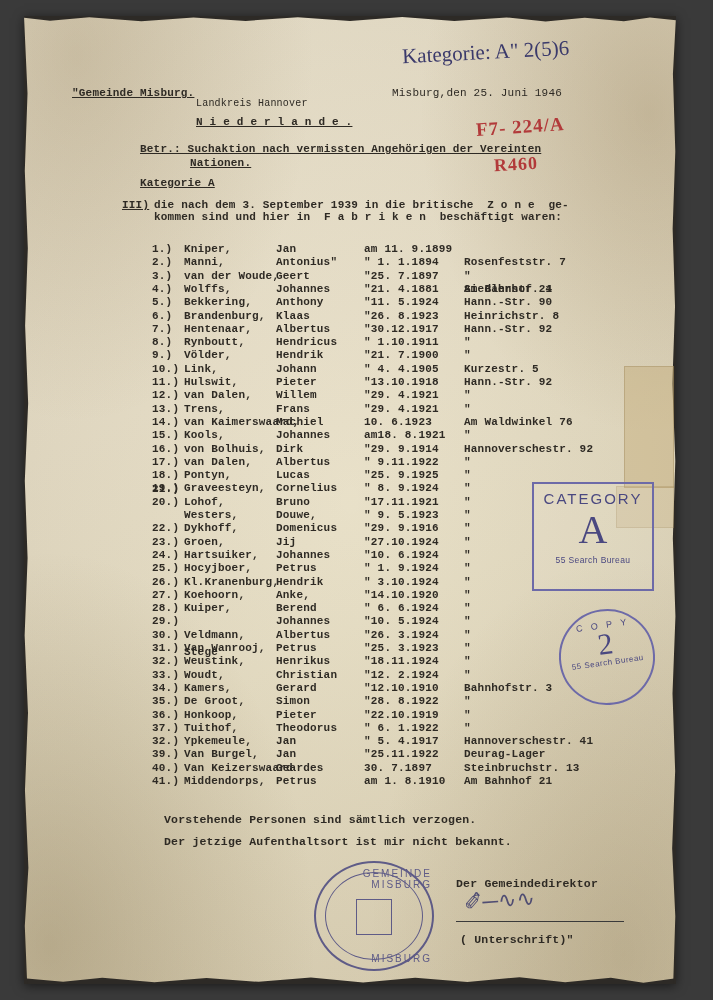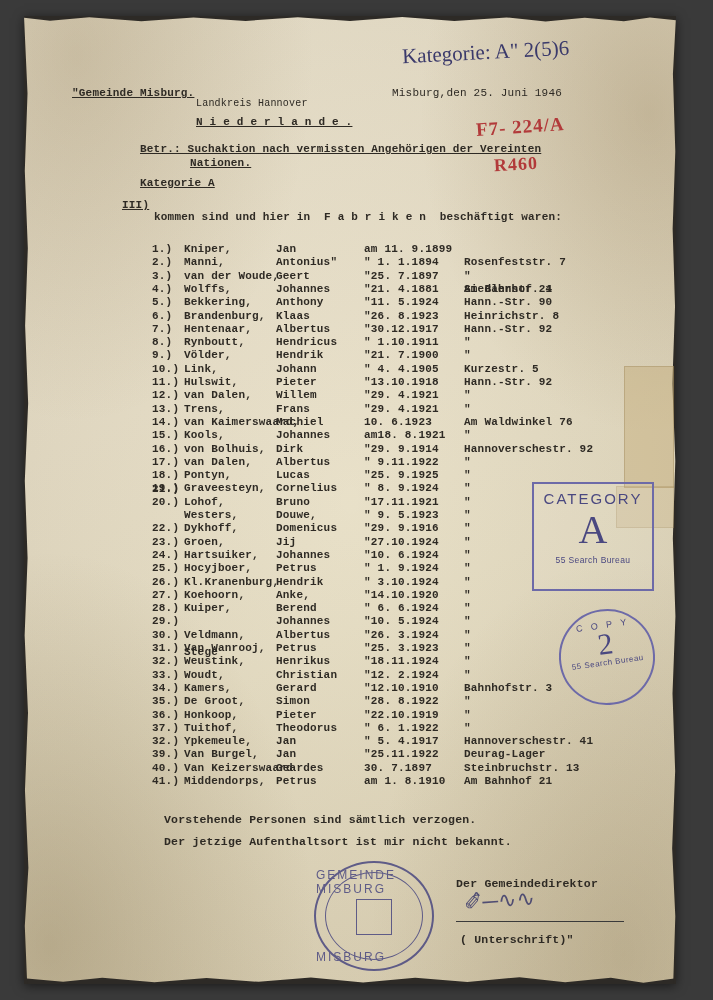--- a/index.html
+++ b/index.html
@@ -70,22 +70,22 @@
   }
   .copystamp .c1{font-size:9px;letter-spacing:3px;margin-top:9px;}
   .copystamp .c2{font-size:30px;font-family:"Liberation Serif",serif;line-height:28px;}
   .copystamp .c3{font-size:8px;letter-spacing:.5px;}
   .seal{
     position:absolute;left:290px;top:845px;width:116px;height:106px;border-radius:50%;
     border:2px solid #4a4880;color:#4a4880;opacity:.85;
   }
   .seal .ring{position:absolute;inset:9px;border:1px solid #4a4880;border-radius:50%;}
   .seal .sealtxt{
-    position:absolute;inset:0;font-family:"Liberation Sans",sans-serif;font-size:12px;
-    letter-spacing:2px;color:#4a4880;text-align:left;
+    position:absolute;inset:0;font-family:"Liberation Sans",sans-serif;font-size:10px;
+    letter-spacing:2px;color:#4a4880;text-align:right;
   }
   .seal .sealtxt span{position:absolute;left:0;right:0;}
   .seal .inner{position:absolute;left:40px;top:36px;width:34px;height:34px;border:1px solid #4a4880;}
   .sigline{position:absolute;left:432px;top:905px;width:168px;border-bottom:1px solid #3a3a3a;}
   .sig{position:absolute;left:440px;top:872px;font-family:"Liberation Serif",serif;
        font-size:22px;color:#3b3a6b;transform:rotate(-4deg);opacity:.85;}
 </style>
 </head>
 <body>
 
@@ -109,20 +109,21 @@
     <div class="t b u" style="left:172px;top:101px;">N i e d e r l a n d e .</div>
 
     <div class="redstamp" style="left:452px;top:100px;font-size:19px;transform:rotate(-4deg);">F7- 224/A</div>
     <div class="redstamp" style="left:470px;top:138px;font-size:18px;transform:rotate(-3deg);">R460</div>
 
     <div class="t b u" style="left:116px;top:128px;">Betr.: Suchaktion nach vermissten Angehörigen der Vereinten</div>
     <div class="t b u" style="left:166px;top:142px;">Nationen.</div>
     <div class="t b u" style="left:116px;top:162px;">Kategorie A</div>
 
     <div class="t b u" style="left:98px;top:184px;">III)</div>
+    <div class="t b" style="left:130px;top:184px;">die nach dem 3. September 1939 in die britische  Z o n e  ge-</div>
     <div class="t b" style="left:130px;top:196px;">kommen sind und hier in  F a b r i k e n  beschäftigt waren:</div>
 
     <div id="list">
         <div class="t b" style="left: 128px; top: 228px;">1.)</div>
         <div class="t b" style="left: 160px; top: 228px;">Kniper,</div>
         <div class="t b" style="left: 252px; top: 228px;">Jan</div>
         <div class="t b" style="left: 340px; top: 228px;">am 11. 9.1899</div>
         <div class="t b" style="left: 440px; top: 228px; margin-top: 40px;">Am Bahnhof 24</div>
         <div class="t b" style="left: 128px; top: 241.3px;">2.)</div>
         <div class="t b" style="left: 160px; top: 241.3px;">Manni,</div>

